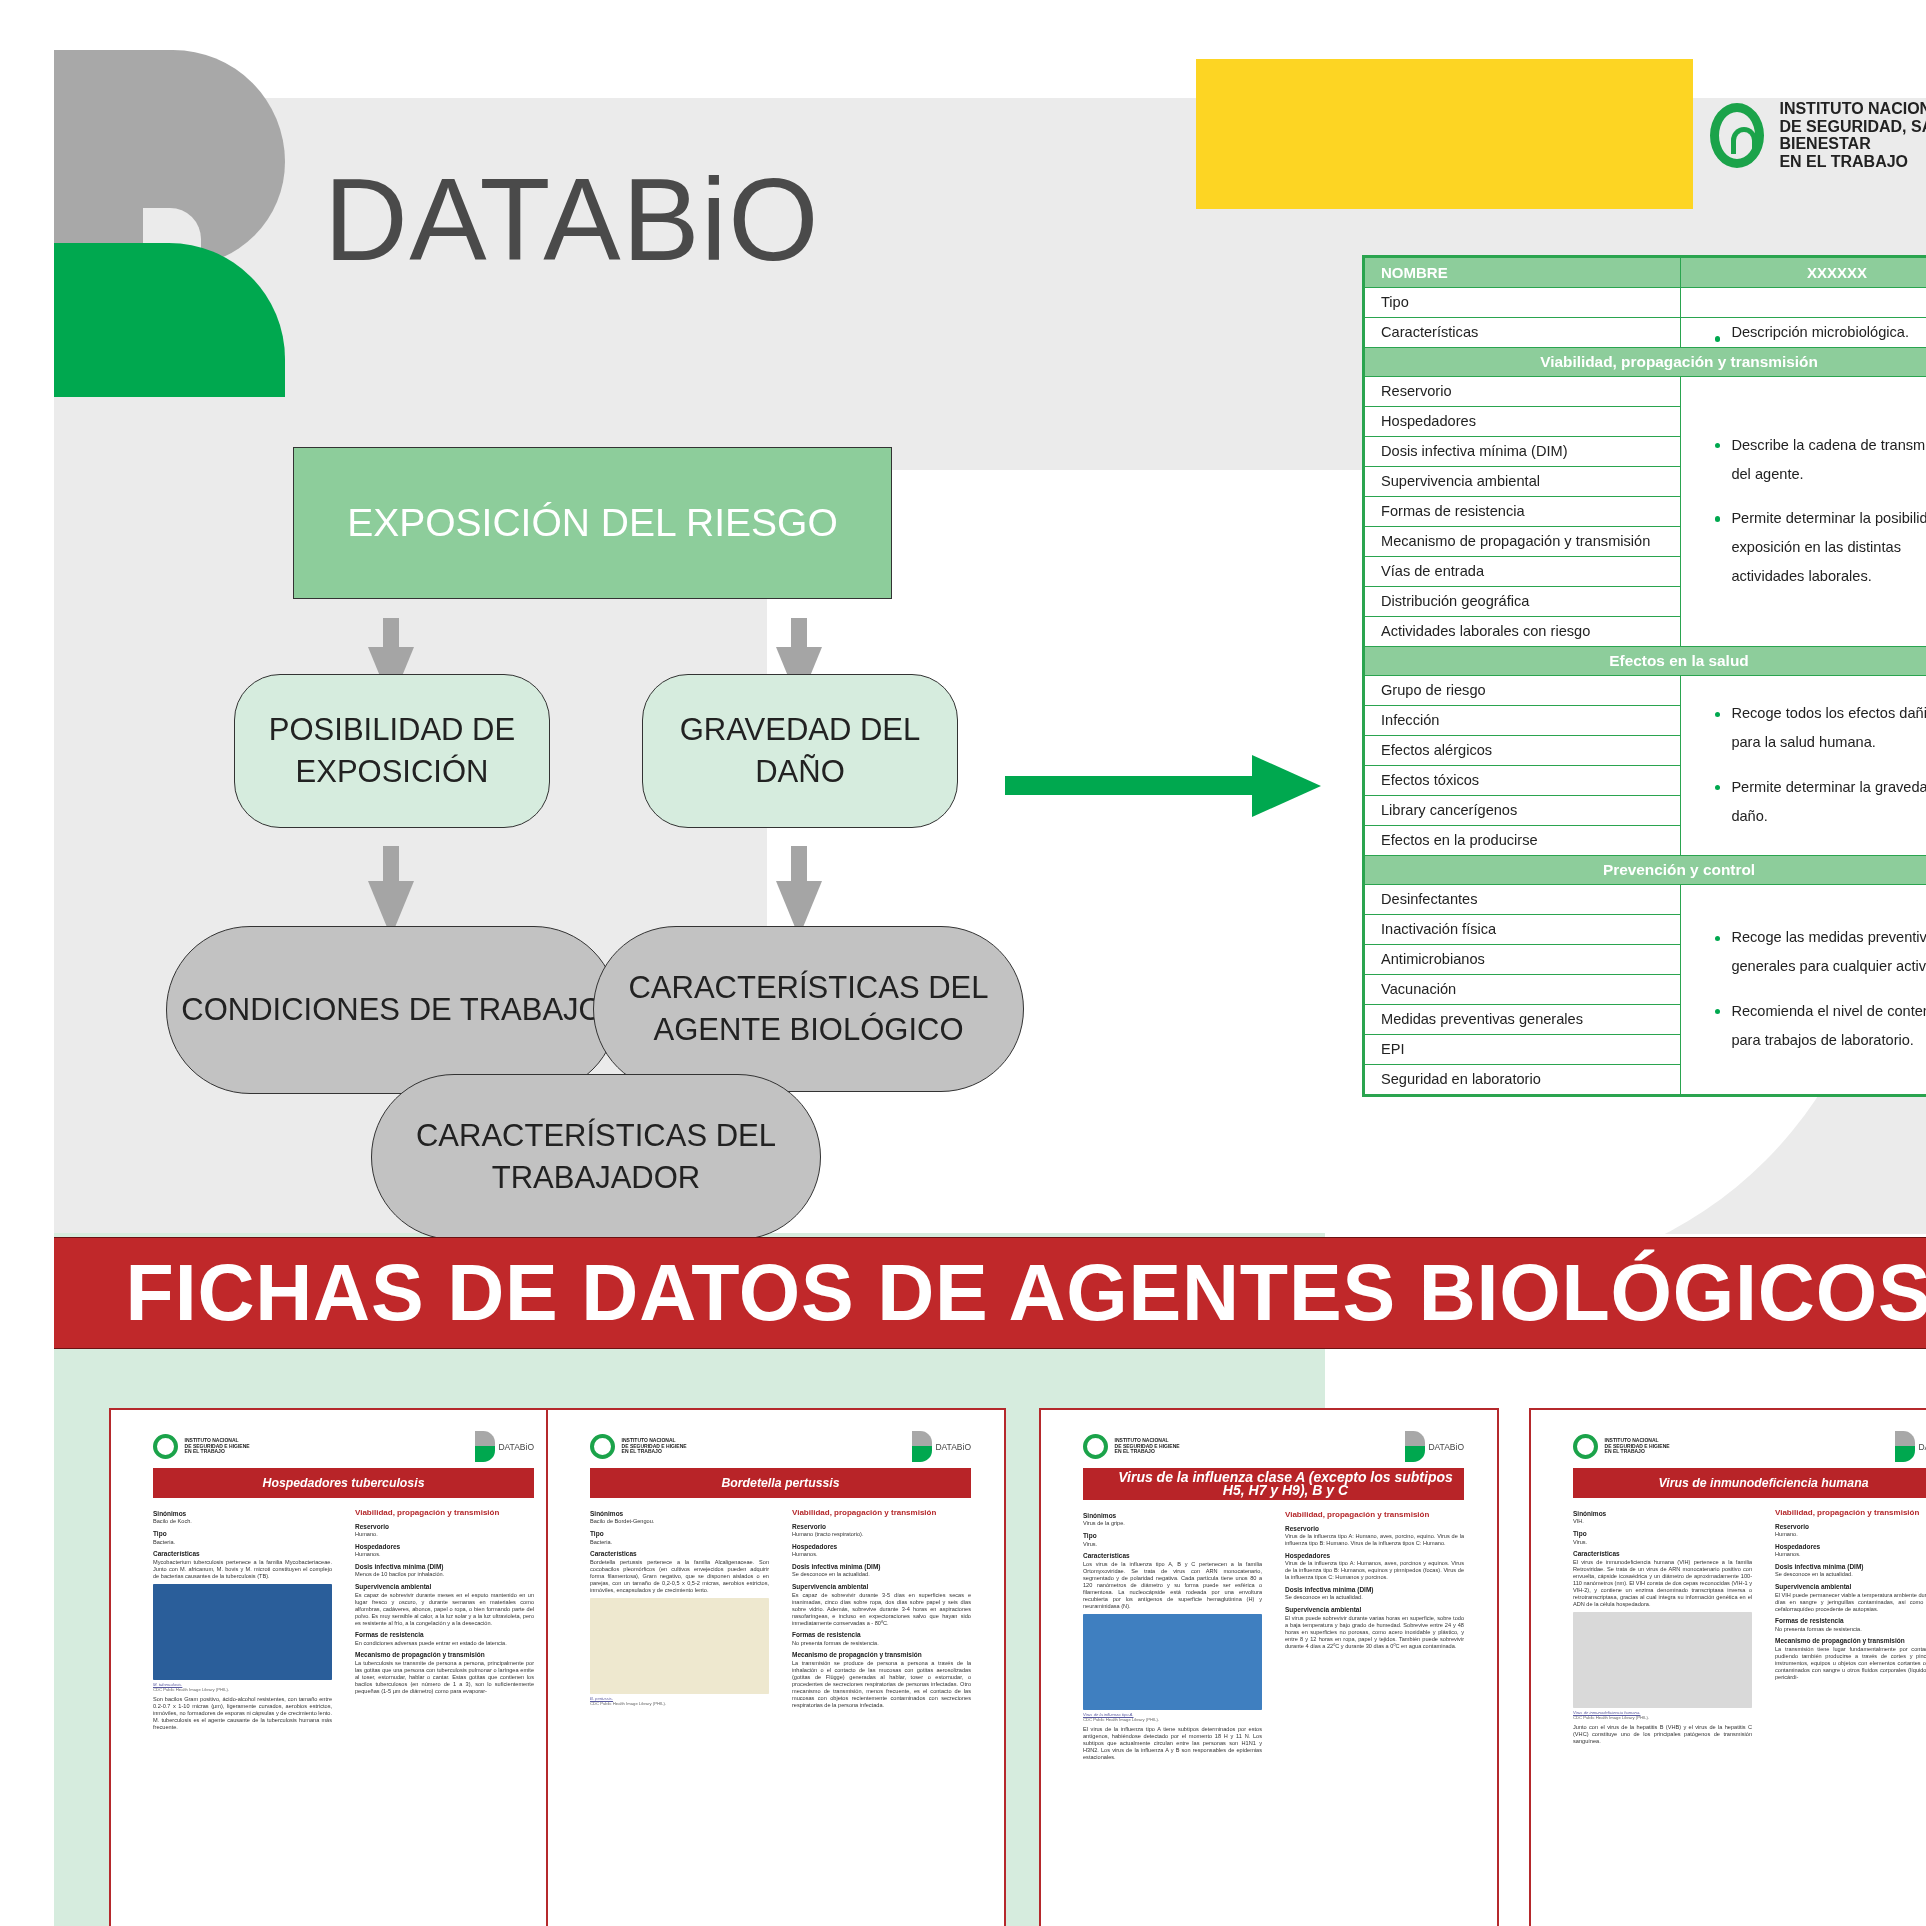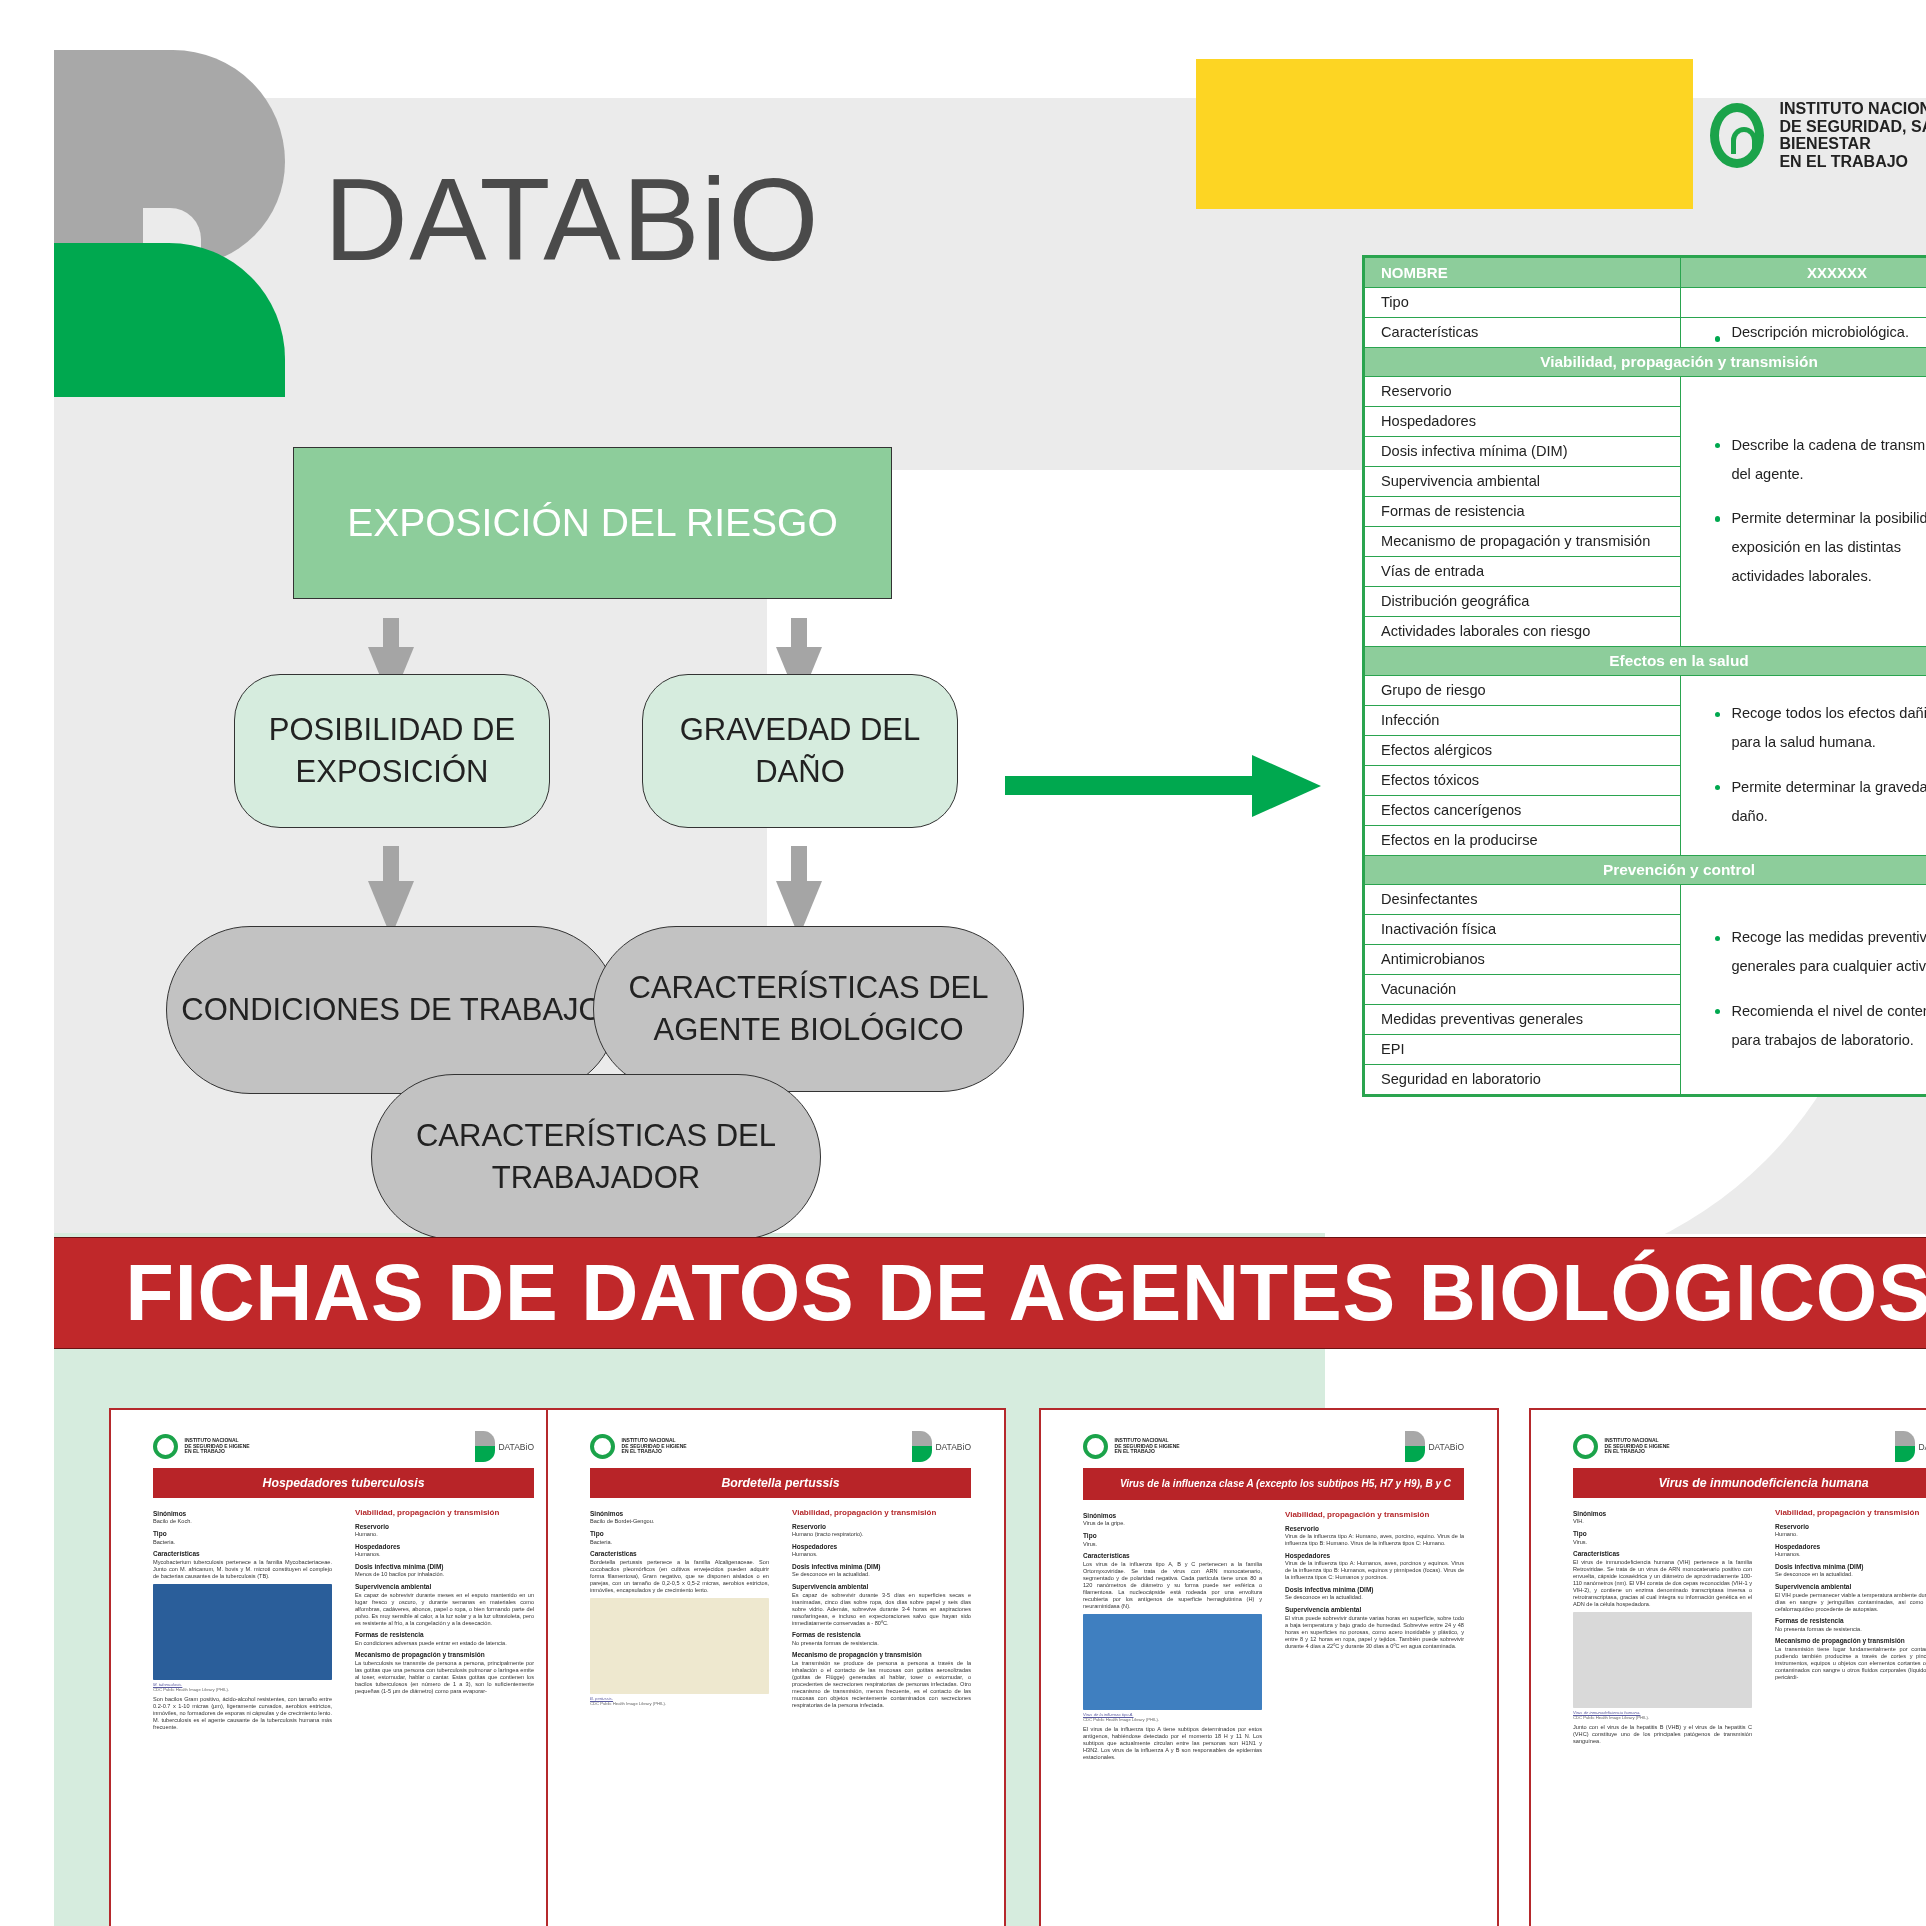--- a/index.html
+++ b/index.html
@@ -61,21 +61,21 @@
   .card{width:460px;height:655px;background:#fff;border:2.3px solid #b5292c;box-sizing:border-box;border-bottom-width:5.4px;}
   .card .inner{position:absolute;left:42px;top:23px;width:381px;}
   .card .head{display:flex;justify-content:space-between;align-items:center;height:27px;}
   .card .inst{display:flex;align-items:center;}
   .card .inst .ring{width:25.4px;height:25.4px;border:4.6px solid #1ba34a;border-radius:50%;box-sizing:border-box;}
   .card .inst .it{margin-left:6.2px;font-size:5px;line-height:5.8px;font-weight:bold;}
   .card .dbl{display:flex;align-items:center;}
   .card .dbl .b{width:20px;height:31px;background:linear-gradient(#a8a8a8 50%,#00a84f 50%);border-radius:0 11.6px 11.6px 0;}
   .card .dbl .bt{margin-left:3.1px;font-size:8.5px;color:#444;}
   .card .title{margin-top:7.7px;height:30px;background:#b82428;color:#fff;font-weight:bold;font-style:italic;font-size:12.3px;display:flex;align-items:center;justify-content:center;text-align:center;line-height:14px;}
-  .card .title.two{height:32px;font-size:10px;line-height:12.3px;padding-left:24px;}
+  .card .title.two{height:32px;font-size:14px;line-height:12.3px;padding-left:24px;}
   .card .cols{display:flex;justify-content:space-between;margin-top:7.7px;}
   .card .col{width:179px;font-size:5.6px;line-height:7px;color:#333;text-align:justify;}
   .card h4{margin:4.6px 0 1.5px 0;font-size:6.5px;color:#222;}
   .card h3{margin:3.9px 0 1.5px 0;font-size:8px;line-height:8.9px;color:#b5292c;}
   .card p{margin:0 0 2.3px 0;}
   .card .img{height:96px;margin:4.6px 0 1.5px 0;border-radius:0.8px;}
   .card .cap{font-size:4.2px;color:#666;line-height:5px;}
   .card .cap .lnk{color:#5a5aa0;text-decoration:underline;font-style:italic;}
 </style>
 </head>
@@ -199,21 +199,21 @@
     <tr>
           <td class="lab">Infección</td>
         </tr>
     <tr>
           <td class="lab">Efectos alérgicos</td>
         </tr>
     <tr>
           <td class="lab">Efectos tóxicos</td>
         </tr>
     <tr>
-          <td class="lab">Efectos cancerígenos</td>
+          <td class="lab">Library cancerígenos</td>
         </tr>
     <tr>
           <td class="lab">Efectos en la producirse</td>
         </tr>
     <tr class="sec">
           <td colspan="2">Prevención y control</td>
         </tr>
     <tr>
           <td class="lab">Desinfectantes</td>
         <td class="desc" rowspan="7">

